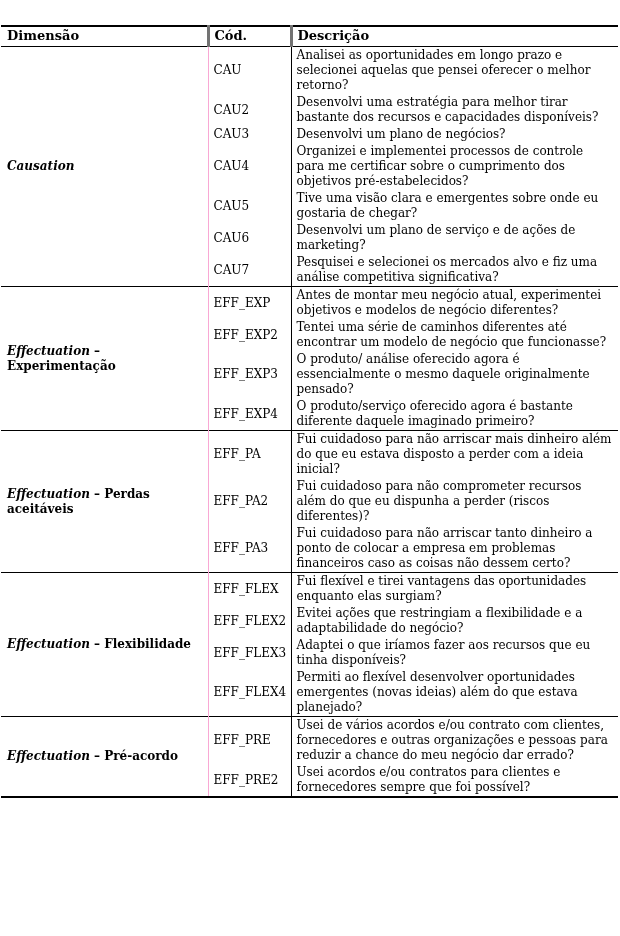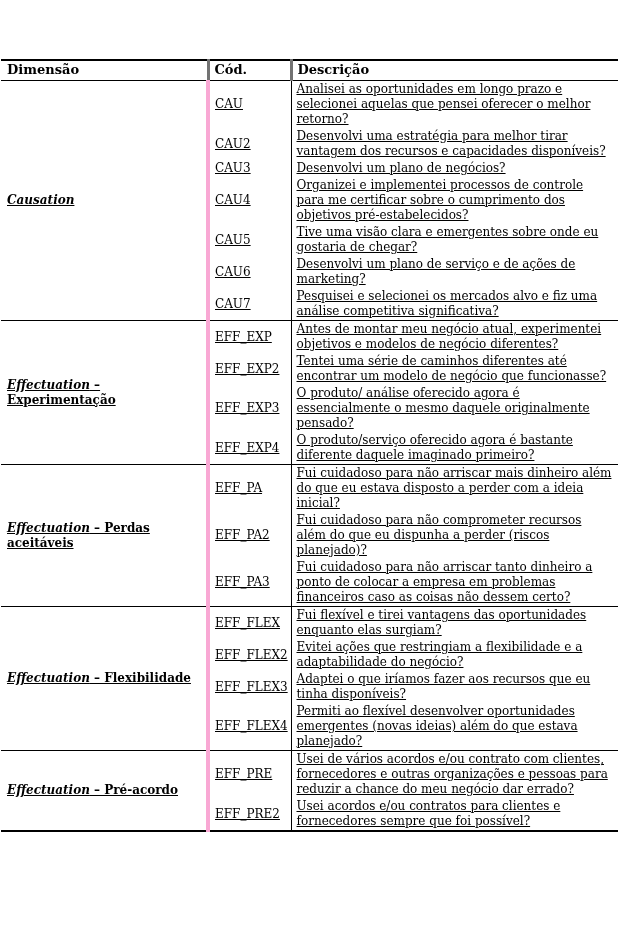--- a/index.html
+++ b/index.html
@@ -9,21 +9,21 @@
     width: 620px;
     height: 936px;
     overflow: hidden;
     font-family: "DejaVu Serif", serif;
     color: #000000;
   }
   .page {
     box-sizing: border-box;
     width: 620px;
     height: 936px;
-    padding-top: 59px;
+    padding-top: 25px;
   }
   table.quest {
     border-collapse: collapse;
     table-layout: fixed;
     width: 617px;
     margin-left: 1px;
     border-top: 2px solid #000;
     border-bottom: 2px solid #000;
   }
   col.c-dim  { width: 207px; }
@@ -40,30 +40,29 @@
     white-space: nowrap;
     overflow: hidden;
   }
   th.bordered { border-left: 3px solid #737373; padding-left: 5px; }
 
   td {
     font-size: 12px;
     line-height: 15px;
     padding: 1px 4px 1px 5px;
     vertical-align: middle;
-    text-decoration: underline;
   }
   td.dim-cell {
     font-weight: bold;
     padding-left: 6px;
     vertical-align: middle;
   }
   .dim-italic { font-style: italic; margin-top: 13px; }
   td.code-cell {
-    border-left: 4px solid #f9a8d4;
+    border-left: 1px solid #f9a8d4;
     vertical-align: middle;
     white-space: nowrap;
     overflow: hidden;
   }
   td.desc-cell {
     border-left: 1px solid #000;
     vertical-align: middle;
   }
   tr.section-start td { border-top: 1px solid #000; }
 </style>
@@ -85,21 +84,21 @@
       </tr>
     </thead>
     <tbody>
         <tr>
           <td class="dim-cell" rowspan="7"><span class="dim-italic">Causation</span><span class="dim-rest"></span></td>
           <td class="code-cell">CAU</td>
           <td class="desc-cell">Analisei as oportunidades em longo prazo e selecionei aquelas que pensei oferecer o melhor retorno?</td>
         </tr>
         <tr>
           <td class="code-cell">CAU2</td>
-          <td class="desc-cell">Desenvolvi uma estratégia para melhor tirar vantagem dos recursos e capacidades disponíveis?</td>
+          <td class="desc-cell">Desenvolvi uma estratégia para melhor tirar bastante dos recursos e capacidades disponíveis?</td>
         </tr>
         <tr>
           <td class="code-cell">CAU3</td>
           <td class="desc-cell">Desenvolvi um plano de negócios?</td>
         </tr>
         <tr>
           <td class="code-cell">CAU4</td>
           <td class="desc-cell">Organizei e implementei processos de controle para me certificar sobre o cumprimento dos objetivos pré-estabelecidos?</td>
         </tr>
         <tr>
@@ -131,21 +130,21 @@
           <td class="code-cell">EFF_EXP4</td>
           <td class="desc-cell">O produto/serviço oferecido agora é bastante diferente daquele imaginado primeiro?</td>
         </tr>
         <tr class="section-start">
           <td class="dim-cell" rowspan="3"><span class="dim-italic">Effectuation</span><span class="dim-rest"> – Perdas aceitáveis</span></td>
           <td class="code-cell">EFF_PA</td>
           <td class="desc-cell">Fui cuidadoso para não arriscar mais dinheiro além do que eu estava disposto a perder com a ideia inicial?</td>
         </tr>
         <tr>
           <td class="code-cell">EFF_PA2</td>
-          <td class="desc-cell">Fui cuidadoso para não comprometer recursos além do que eu dispunha a perder (riscos planejado)?</td>
+          <td class="desc-cell">Fui cuidadoso para não comprometer recursos além do que eu dispunha a perder (riscos diferentes)?</td>
         </tr>
         <tr>
           <td class="code-cell">EFF_PA3</td>
           <td class="desc-cell">Fui cuidadoso para não arriscar tanto dinheiro a ponto de colocar a empresa em problemas financeiros caso as coisas não dessem certo?</td>
         </tr>
         <tr class="section-start">
           <td class="dim-cell" rowspan="4"><span class="dim-italic">Effectuation</span><span class="dim-rest"> – Flexibilidade</span></td>
           <td class="code-cell">EFF_FLEX</td>
           <td class="desc-cell">Fui flexível e tirei vantagens das oportunidades enquanto elas surgiam?</td>
         </tr>

